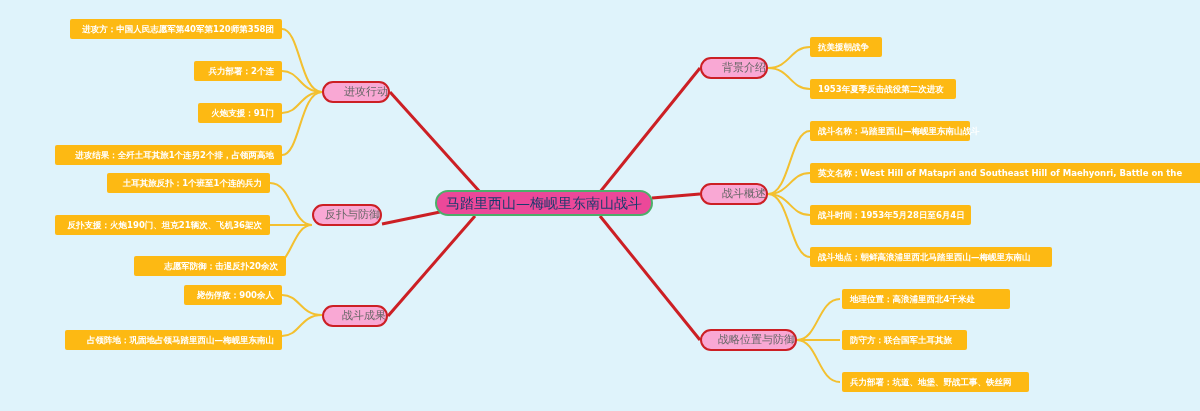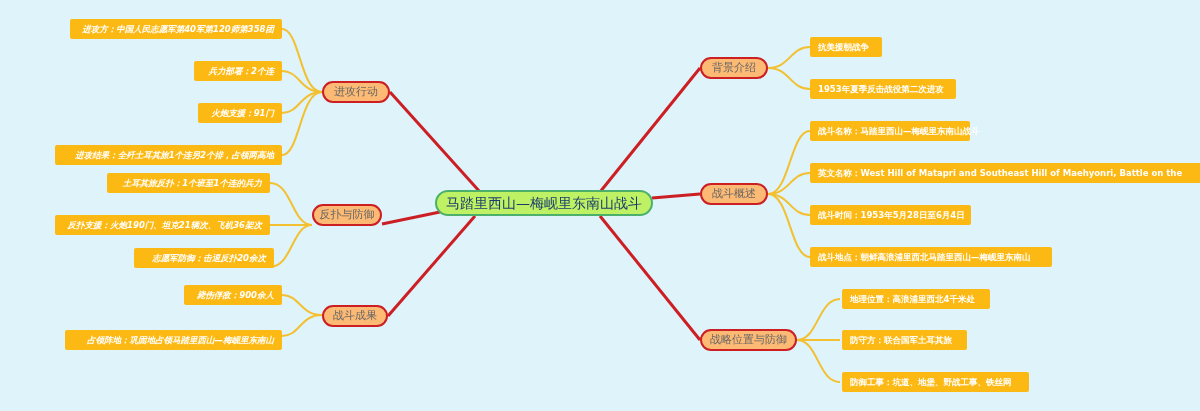--- a/index.html
+++ b/index.html
@@ -1,28 +1,28 @@
 <!DOCTYPE html>
 <html><head>
 <meta charset="utf-8">
 <style>
   html, body { margin:0; padding:0; }
   body { width:1200px; height:411px; background:#dff3fb; position:relative; overflow:hidden;
          font-family:"DejaVu Sans", sans-serif; }
   svg.links { position:absolute; left:0; top:0; }
   .root { position:absolute; left:435px; top:190px; width:218px; height:26px; box-sizing:border-box;
-          border:2px solid #4caf6a; border-radius:14px; background:#bef264; color:#1a3b6e;
+          border:2px solid #4caf6a; border-radius:14px; background:#ec4899; color:#1a3b6e;
           font-size:14px; line-height:22px; text-align:center; }
   .branch { position:absolute; height:22px; box-sizing:border-box; border:2px solid #cc1f24;
-            border-radius:12px; background:#fdba74; color:#666; font-size:11px; line-height:18px;
-            text-align:center; }
+            border-radius:12px; background:#f9a8d4; color:#666; font-size:11px; line-height:18px;
+            text-align:right; }
   .leaf { position:absolute; height:20px; box-sizing:border-box; background:#fdb913; color:#fff;
           font-size:8.5px; font-weight:bold; line-height:20px; padding:0 8px; border-radius:2px;
           white-space:nowrap; }
-  .leaf.l { text-align:right;font-style:italic; }
+  .leaf.l { text-align:right; }
 </style>
 </head>
 <body>
 
 <svg class="links" width="1200" height="411">
   <g stroke="#cc1f24" stroke-width="3" fill="none">
     <line x1="480" y1="192" x2="390" y2="92"></line>
     <line x1="440" y1="212" x2="382" y2="224"></line>
     <line x1="475" y1="216" x2="388" y2="316"></line>
     <line x1="600" y1="192" x2="700" y2="68"></line>
@@ -60,28 +60,28 @@
 <div class="branch" style="left:700px;top:183px;width:68px">战斗概述</div>
 <div class="branch" style="left:700px;top:329px;width:97px">战略位置与防御</div>
 
 <div class="leaf l" style="left:70px;top:19px;width:212px">进攻方：中国人民志愿军第40军第120师第358团</div>
 <div class="leaf l" style="left:194px;top:61px;width:88px">兵力部署：2个连</div>
 <div class="leaf l" style="left:198px;top:103px;width:84px">火炮支援：91门</div>
 <div class="leaf l" style="left:55px;top:145px;width:227px">进攻结果：全歼土耳其旅1个连另2个排，占领两高地</div>
 
 <div class="leaf l" style="left:107px;top:173px;width:163px">土耳其旅反扑：1个班至1个连的兵力</div>
 <div class="leaf l" style="left:55px;top:215px;width:215px">反扑支援：火炮190门、坦克21辆次、飞机36架次</div>
-<div class="leaf l" style="left:134px;top:248px;width:140px">志愿军防御：击退反扑20余次</div>
+<div class="leaf l" style="left:134px;top:256px;width:152px">志愿军防御：击退反扑20余次</div>
 
 <div class="leaf l" style="left:184px;top:285px;width:98px">毙伤俘敌：900余人</div>
 <div class="leaf l" style="left:65px;top:330px;width:217px">占领阵地：巩固地占领马踏里西山—梅岘里东南山</div>
 
 <div class="leaf" style="left:810px;top:37px;width:72px">抗美援朝战争</div>
 <div class="leaf" style="left:810px;top:79px;width:146px">1953年夏季反击战役第二次进攻</div>
 
 <div class="leaf" style="left:810px;top:121px;width:160px">战斗名称：马踏里西山—梅岘里东南山战斗</div>
 <div class="leaf" style="left:810px;top:163px;width:403px">英文名称：West Hill of Matapri and Southeast Hill of Maehyonri, Battle on the</div>
 <div class="leaf" style="left:810px;top:205px;width:161px">战斗时间：1953年5月28日至6月4日</div>
 <div class="leaf" style="left:810px;top:247px;width:242px">战斗地点：朝鲜高浪浦里西北马踏里西山—梅岘里东南山</div>
 
-<div class="leaf" style="left:842px;top:289px;width:148px">地理位置：高浪浦里西北4千米处</div>
+<div class="leaf" style="left:842px;top:289px;width:168px">地理位置：高浪浦里西北4千米处</div>
 <div class="leaf" style="left:842px;top:330px;width:125px">防守方：联合国军土耳其旅</div>
-<div class="leaf" style="left:842px;top:372px;width:187px">防御工事：坑道、地堡、野战工事、铁丝网</div>
+<div class="leaf" style="left:842px;top:372px;width:187px">兵力部署：坑道、地堡、野战工事、铁丝网</div>
 
 </body></html>

